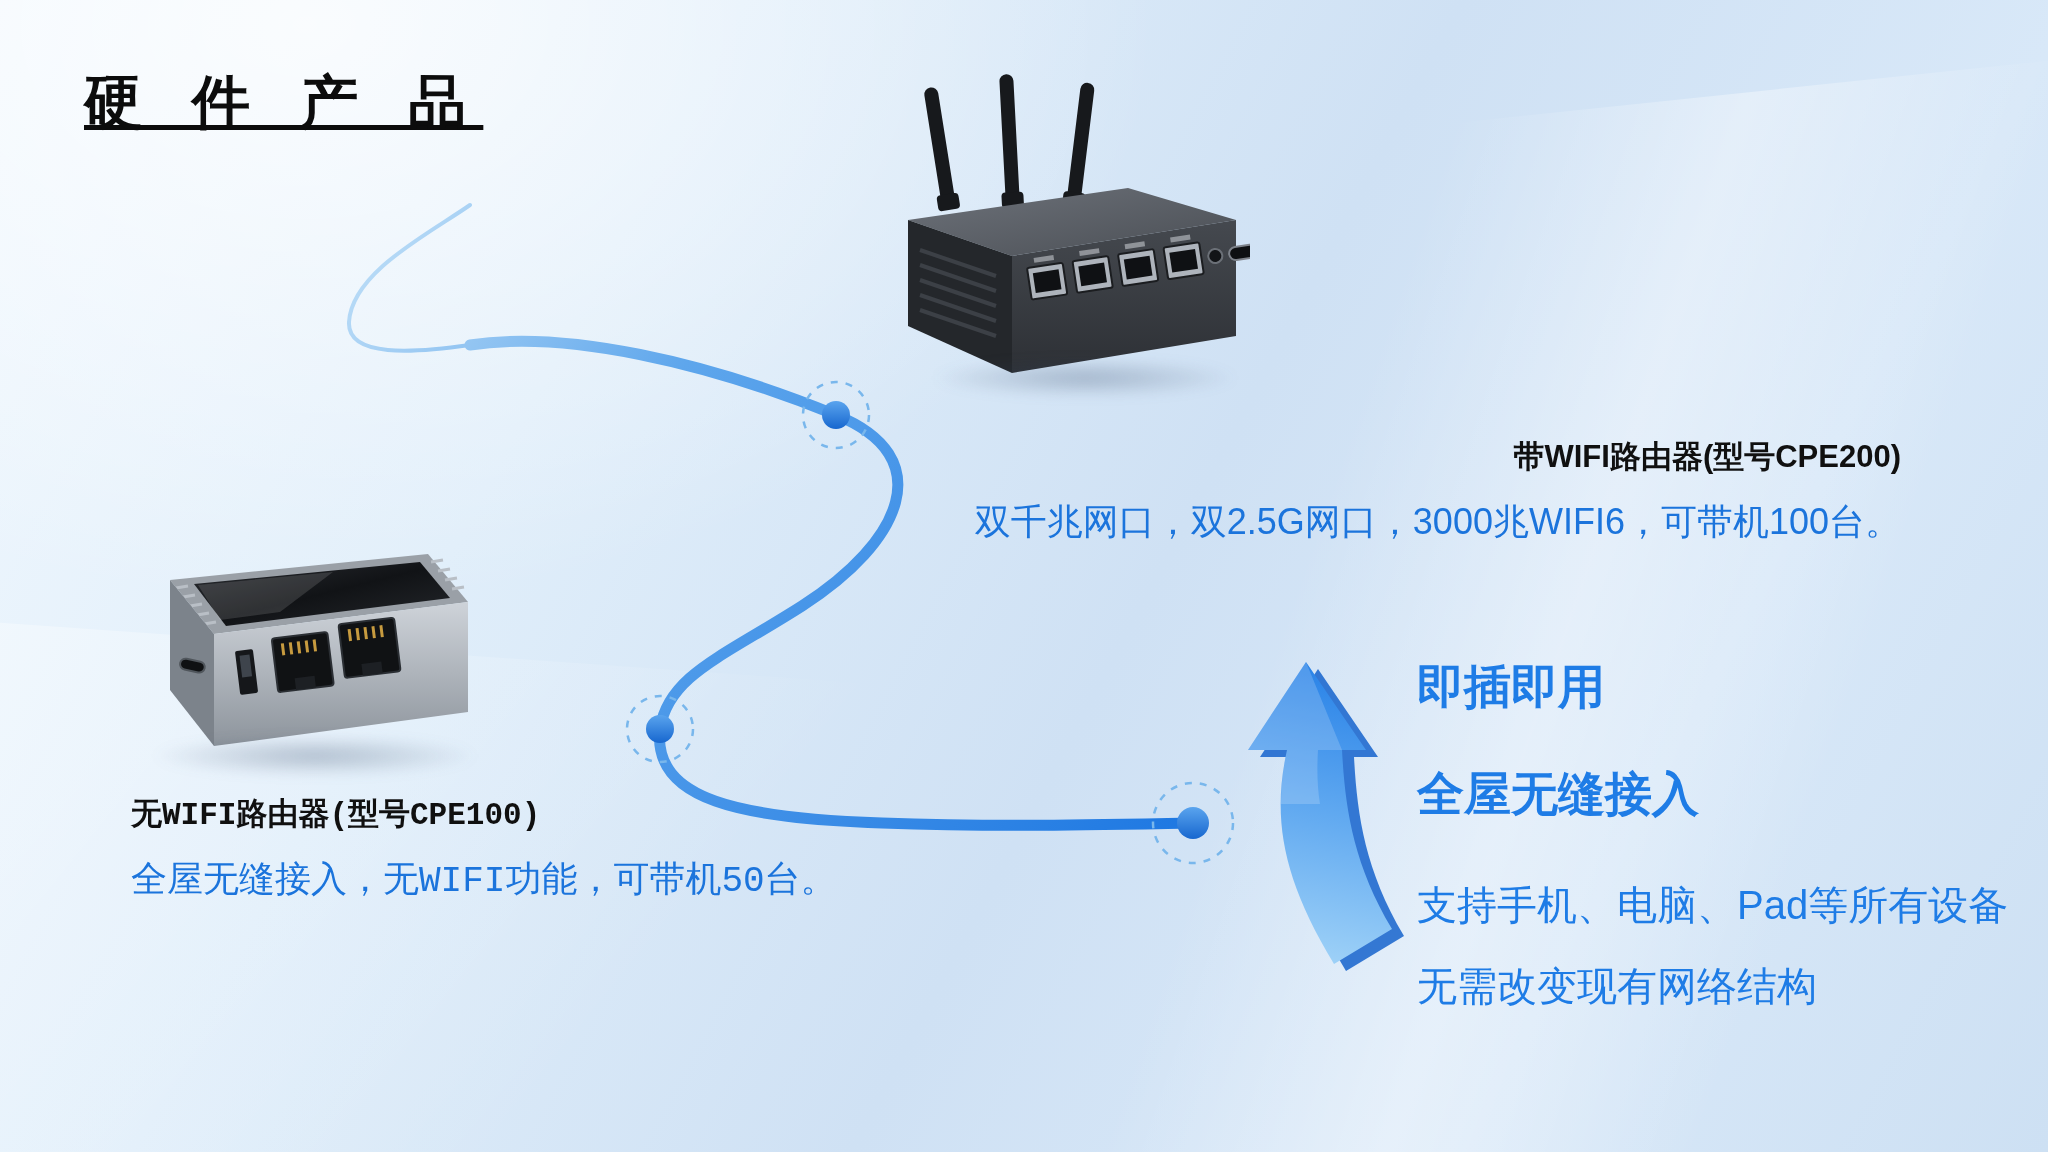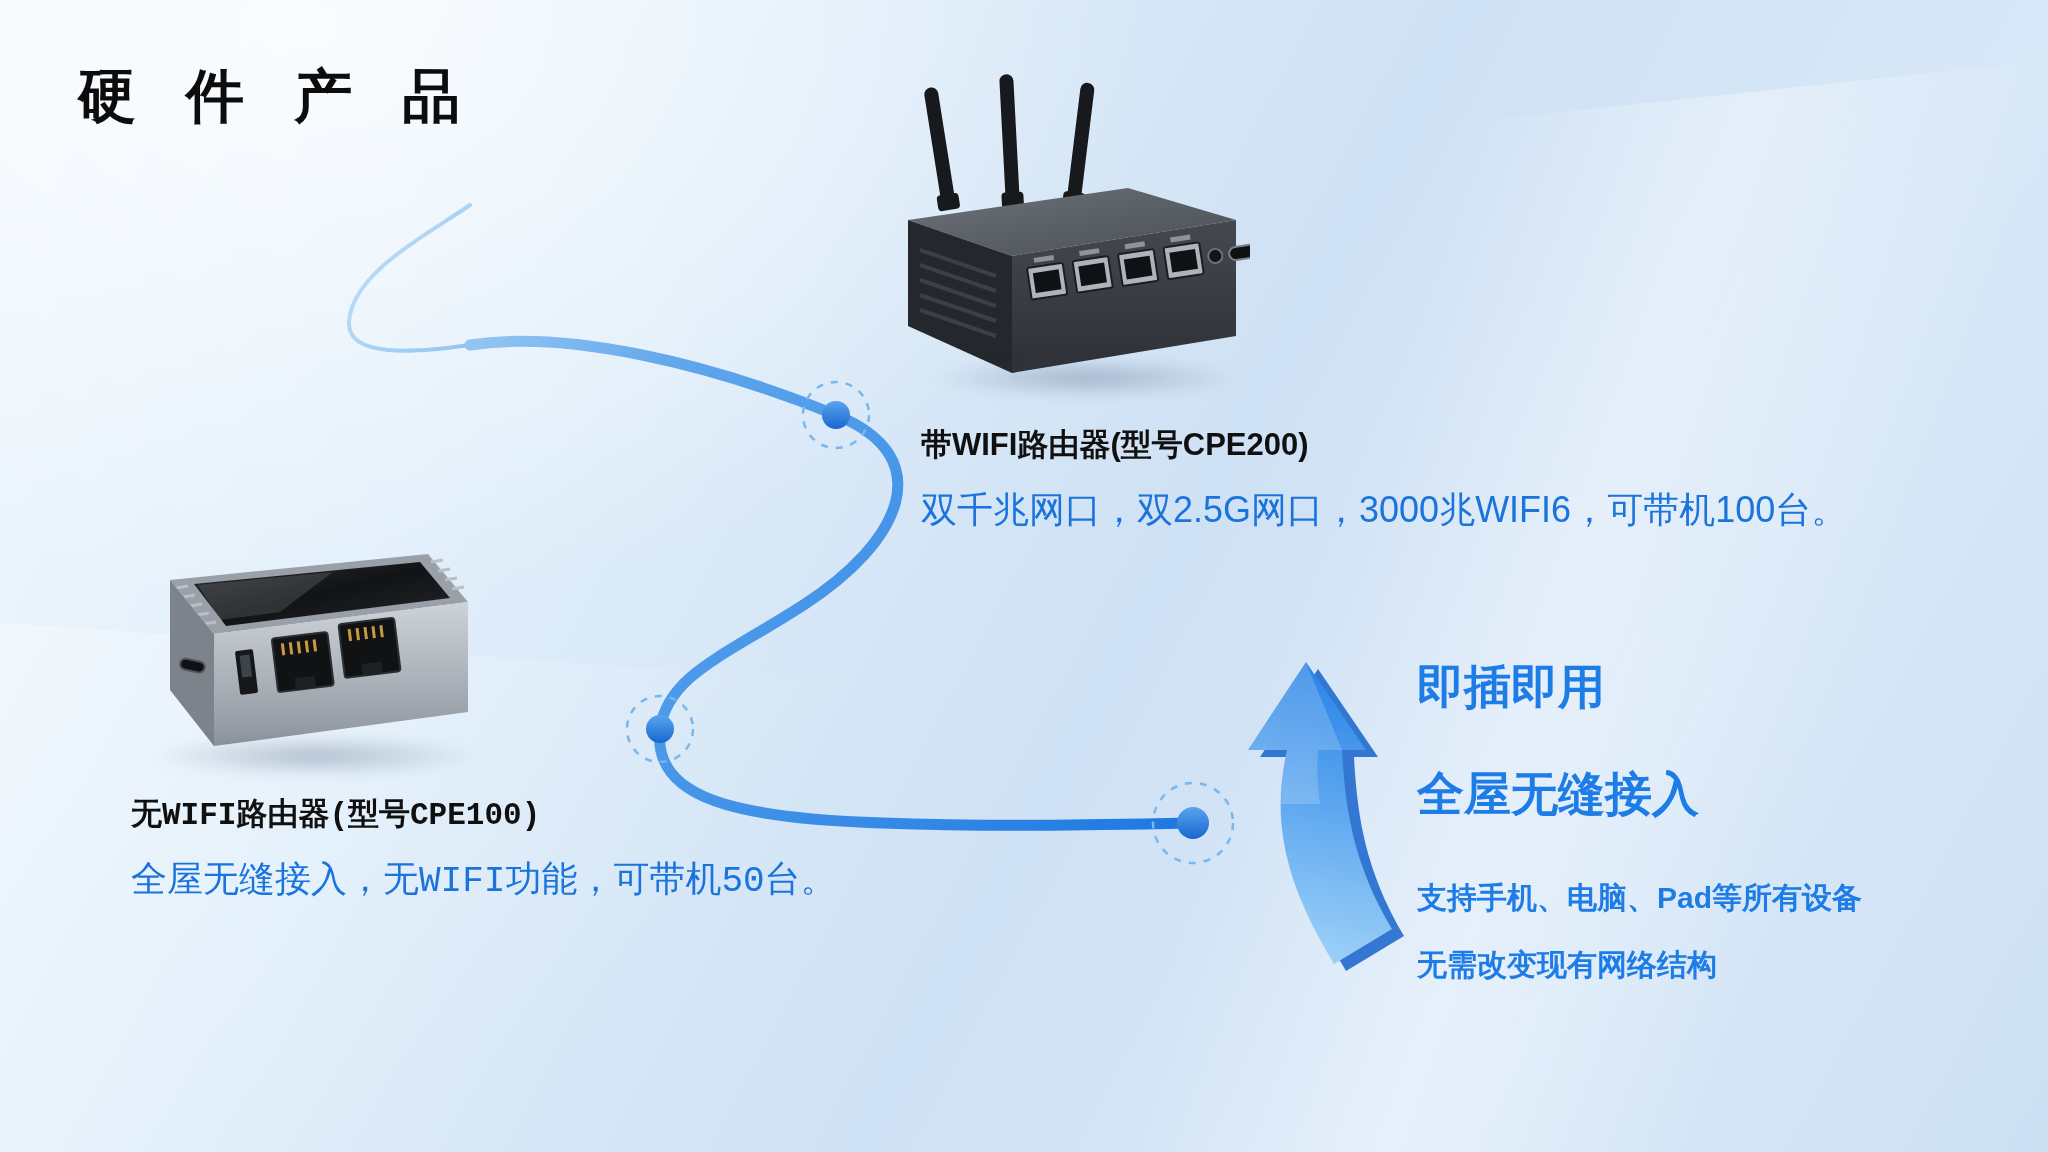--- a/index.html
+++ b/index.html
@@ -17,32 +17,32 @@
     position:absolute;right:-420px;top:120px;width:1900px;height:1300px;
     background:linear-gradient(115deg,rgba(255,255,255,0) 38%,rgba(255,255,255,.38) 50%,rgba(255,255,255,0) 63%);
     transform:rotate(-6deg);pointer-events:none;
   }
   .streak2{
     position:absolute;left:-300px;bottom:-500px;width:1400px;height:1000px;
     background:linear-gradient(125deg,rgba(255,255,255,.45),rgba(255,255,255,0) 55%);
     transform:rotate(4deg);pointer-events:none;
   }
   .page-title{
-    position:absolute;left:78px;top:58px;margin:0;
-    font-size:58px;font-weight:800;color:#0c0c0c;letter-spacing:17px;white-space:nowrap;
+    position:absolute;left:78px;top:58px;margin:6px;
+    font-size:58px;font-weight:800;color:#0c0c0c;letter-spacing:17px;white-space:nowrap;text-decoration:underline;
   }
   .caption{position:absolute;}
   .caption .cap-title{margin:0 0 20px 0;font-size:31px;font-weight:700;color:#101010;}
   .caption .cap-line{margin:4px 0 22px 0;font-size:36px;font-weight:500;color:#1b74dc;}
-  .caption-cpe200{left:921px;top:424px;width:980px;}
+  .caption-cpe200{left:921px;top:436px;width:980px;text-align:right;}
   .caption-cpe100{left:131px;top:793px;width:800px;font-family:Liberation Mono, monospace;}
   .highlights{position:absolute;left:1417px;top:656px;width:600px;}
   .highlights .headline{margin:0 0 52px 0;font-size:47px;font-weight:800;color:#1e7ce6;}
   .highlights .headline2{margin-bottom:44px;}
-  .highlights .subline{margin:0 0 26px 0;font-size:30px;font-weight:700;color:#1e7ce6;}
+  .highlights .subline{margin:0 0 26px 0;font-size:40px;font-weight:400;color:#1e7ce6;}
   .device{position:absolute;}
   .device-cpe200{left:890px;top:68px;width:360px;height:315px;}
   .device-cpe100{left:128px;top:540px;width:360px;height:235px;}
   .device svg{display:block;width:100%;height:100%;}
   .device-shadow{
     position:absolute;border-radius:50%;
     background:radial-gradient(ellipse at center,rgba(55,75,105,.30),rgba(55,75,105,0) 70%);
     filter:blur(6px);pointer-events:none;
   }
   .shadow-cpe200{left:930px;top:358px;width:310px;height:40px;}

